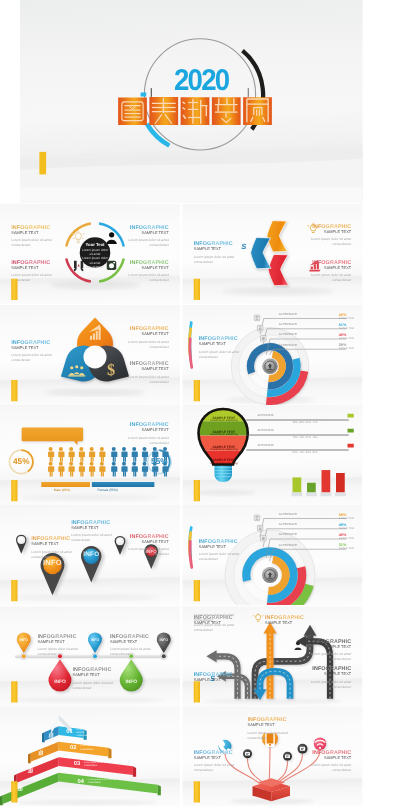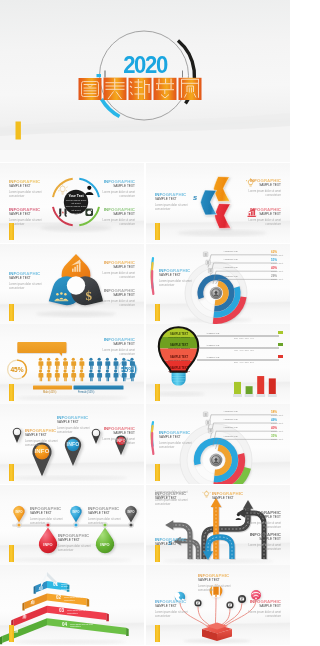--- a/index.html
+++ b/index.html
@@ -1,21 +1,21 @@
 <!DOCTYPE html>
 <html><head>
 <meta charset="utf-8">
 <title>PPT Template Preview</title>
 <style>
 html,body{margin:0;padding:0;width:290px;height:646px;overflow:hidden;background:#fff;}
 body{font-family:"Liberation Sans",sans-serif;-webkit-font-smoothing:antialiased;}
 #page{position:relative;width:290px;height:646px;background:#fff;}
 
 
-.hdr{position:absolute;left:0;top:0;width:290px;height:162px;overflow:hidden;
+.hdr{position:absolute;left:16px;top:0;width:290px;height:162px;overflow:hidden;
   background:linear-gradient(178deg,#eceded 0%,#f4f4f4 30%,#f7f7f7 55%,#f0f0f0 74%,#e4e5e5 76%,#eeefef 86%,#f6f6f6 100%);}
 .hdr svg{position:absolute;left:0;top:0;}
 .hdr-year{position:absolute;left:0;top:53px;width:290px;text-align:center;font-size:24px;font-weight:bold;
   color:#1ba6e0;letter-spacing:-1.5px;font-family:"Liberation Sans",sans-serif;transform:scaleX(0.92);line-height:24px;}
 svg.hdr-title{position:absolute;left:77px;top:76px;width:130px;height:26px;}
 
 
 .grid{position:absolute;left:0;top:163px;width:290px;height:483px;background:#fff;}
 .cell{position:absolute;width:144px;height:80px;overflow:hidden;
   background:linear-gradient(179deg,#f6f6f6 0%,#fbfbfb 22%,#fdfdfd 55%,#f7f7f7 72%,#eeeeee 74%,#f6f6f6 82%,#fcfcfc 100%);}

